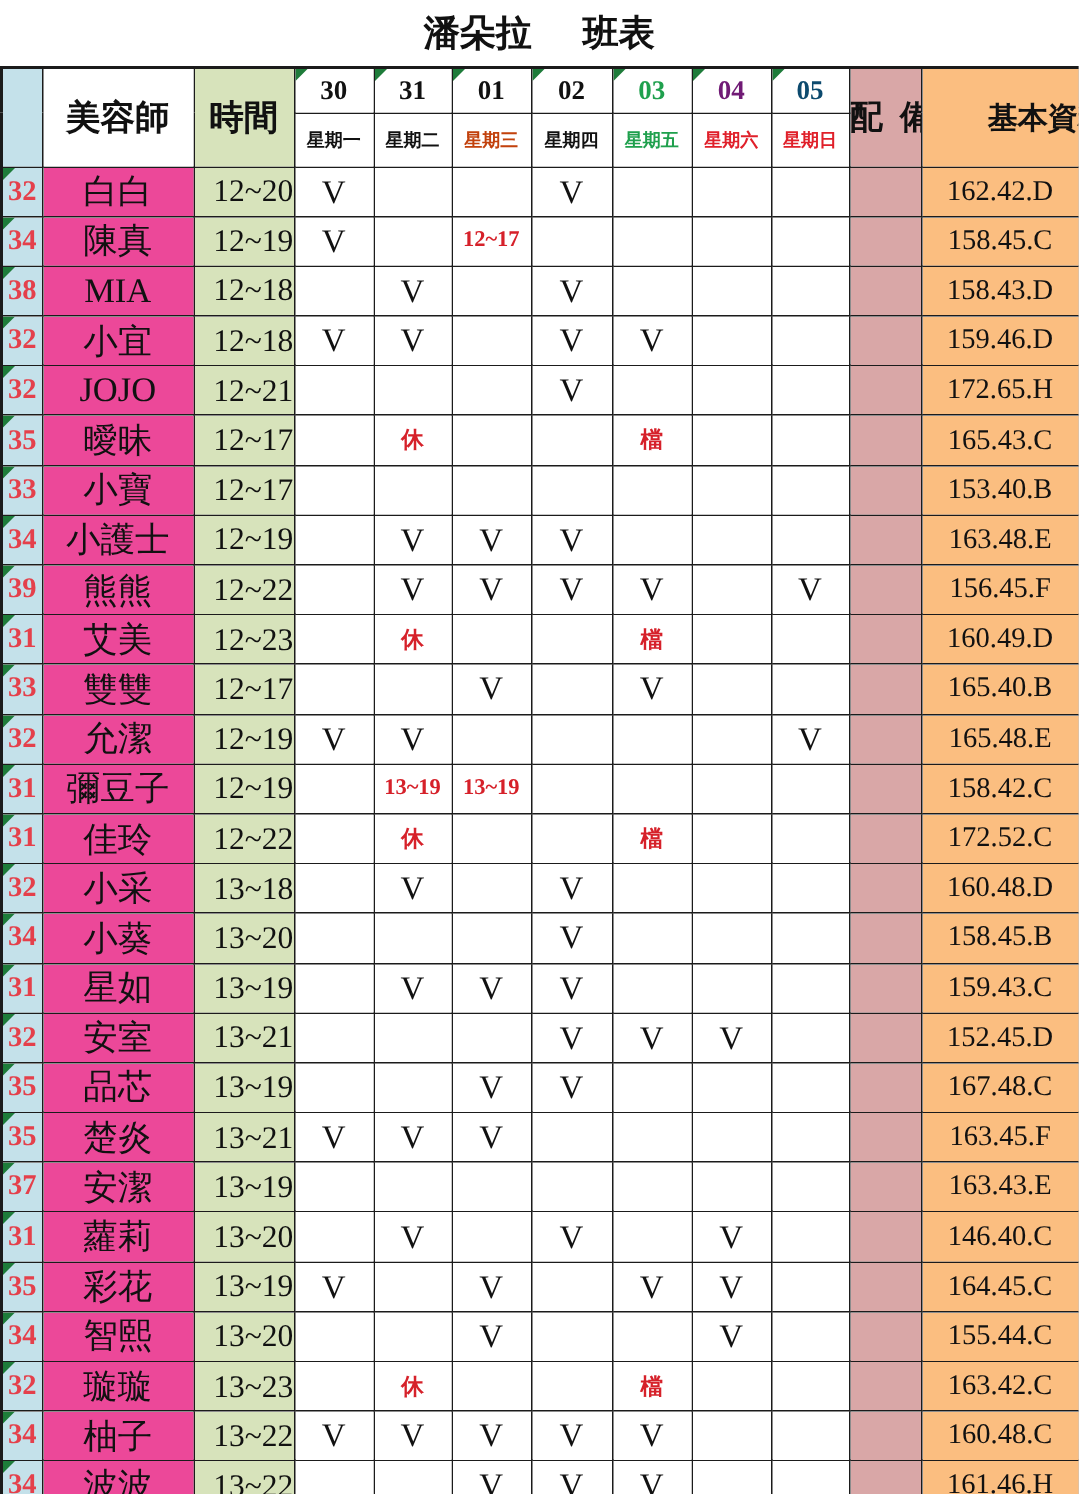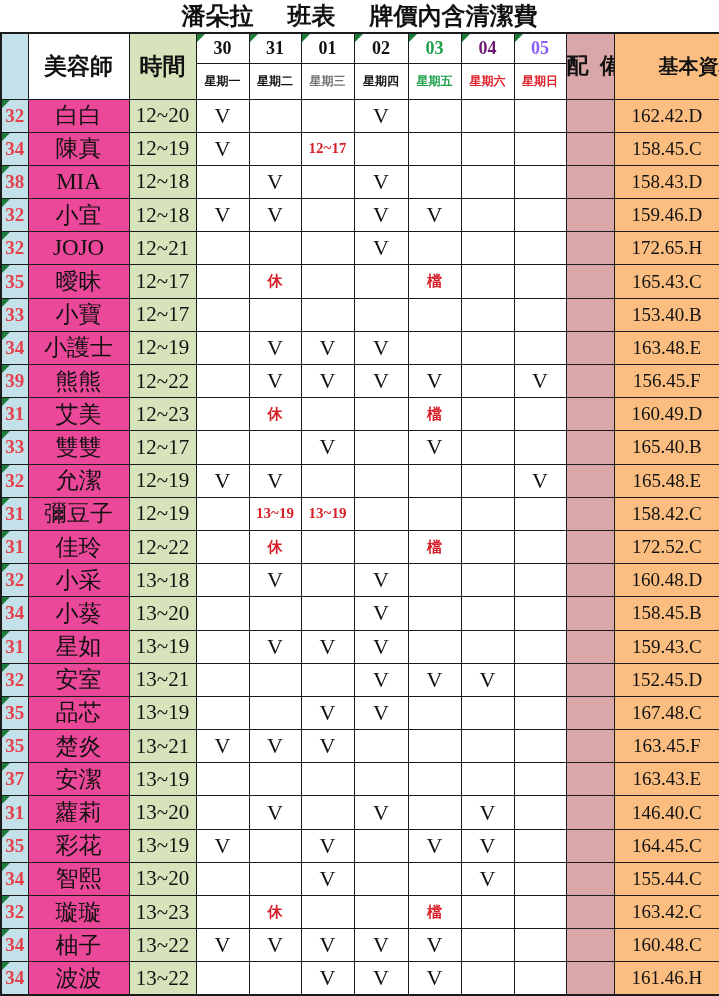--- a/index.html
+++ b/index.html
@@ -6,21 +6,21 @@
   html,body { background:#ffffff; }
   body {
     width:719px; height:996px; overflow:hidden;
     font-family:"Liberation Serif","DejaVu Serif",serif;
     color:#111;
   }
   .sheet { width:719px; height:996px; background:#fff; }
 
   
   .title-row {
-    height:32px; display:flex; align-items:center; justify-content:center;
+    height:44px; display:flex; align-items:center; justify-content:center;
     column-gap:34px; font-weight:bold; font-size:24px; white-space:nowrap;
   }
 
   
   table { border-collapse:collapse; table-layout:fixed; width:719px; }
   th, td {
     border:1px solid var(--border); padding:0; text-align:center;
     vertical-align:middle; position:relative; overflow:hidden; white-space:nowrap;
   }
   table { border:2px solid var(--border); }
@@ -33,41 +33,40 @@
   .c-staff-h { background:#fff; font-size:23px; font-weight:bold; }
   .c-time-h  { background:var(--green); font-size:23px; font-weight:bold; }
   .c-equip-h { background:var(--pink); font-size:22px; font-weight:bold; letter-spacing:3px;margin-top:43px; }
   .c-info-h  { background:var(--orange); font-size:20px; font-weight:bold;padding-left:44px; }
 
   .date  { background:#fff; font-size:18px; font-weight:bold; }
   .wday  { background:#fff; font-size:12px; font-weight:bold; }
 
   .age   { background:var(--blue); color:var(--redAge); font-weight:bold; font-size:19px; }
   .name  { background:#ec4899; font-size:23px; }
-  .time  { background:var(--green); font-size:21px; }
+  .time  { background:var(--green); font-size:21px;text-align:right; }
   .mark  { background:#fff; font-size:22px; }
   .mark.special { color:var(--redMark); font-size:15px; font-weight:bold; }
   .equip { background:var(--pink); }
   .info  { background:var(--orange); font-size:19px; }
 
   
   .tri {
     position:absolute; top:0; left:0; width:0; height:0;
     border-top:8px solid var(--tri); border-right:8px solid transparent;
   }
 </style>
 </head>
 <body>
 
 <div class="sheet">
 
   <div class="title-row">
     <span>潘朵拉</span>
     <span>班表</span>
-    <span>牌價內含清潔費</span>
   </div>
 
   <table>
     <colgroup>
       <col style="width:27px">
         <col style="width:101px">
         <col style="width:67px">
       <col style="width:53px">
         <col style="width:52px">
         <col style="width:53px">
@@ -82,28 +81,28 @@
       <tr class="r1">
         <th class="c-blank" rowspan="2"></th>
         <th class="c-staff-h" rowspan="2">美容師</th>
         <th class="c-time-h" rowspan="2">時間</th>
         <th class="date"><span class="tri"></span><span style="color: rgb(17, 17, 17);">30</span></th>
           <th class="date"><span class="tri"></span><span style="color: rgb(17, 17, 17);">31</span></th>
           <th class="date"><span class="tri"></span><span style="color: rgb(17, 17, 17);">01</span></th>
           <th class="date"><span class="tri"></span><span style="color: rgb(17, 17, 17);">02</span></th>
           <th class="date"><span class="tri"></span><span style="color: rgb(31, 160, 77);">03</span></th>
           <th class="date"><span class="tri"></span><span style="color: #701a75;">04</span></th>
-          <th class="date"><span class="tri"></span><span style="color: #8b5cf6;">05</span></th>
+          <th class="date"><span class="tri"></span><span style="color: #0c4a6e;">05</span></th>
           <th class="c-equip-h" rowspan="2">配 備</th>
         <th class="c-info-h" rowspan="2">基本資料</th>
       </tr>
       <tr class="r2">
           <th class="wday" style="color: rgb(17, 17, 17);">星期一</th>
           <th class="wday" style="color: rgb(17, 17, 17);">星期二</th>
-          <th class="wday" style="color: #737373;">星期三</th>
+          <th class="wday" style="color: #c2410c;">星期三</th>
           <th class="wday" style="color: rgb(17, 17, 17);">星期四</th>
           <th class="wday" style="color: rgb(31, 160, 77);">星期五</th>
           <th class="wday" style="color: rgb(224, 32, 42);">星期六</th>
           <th class="wday" style="color: rgb(224, 32, 42);">星期日</th>
         </tr>
     </thead>
     <tbody>
         <tr>
           <td class="age"><span class="tri"></span><span>32</span></td>
           <td class="name">白白</td>

